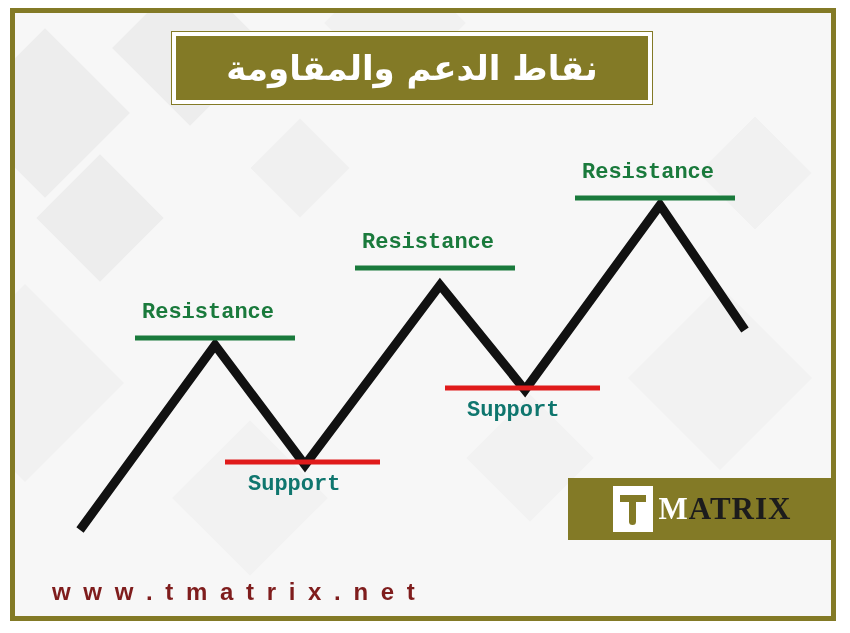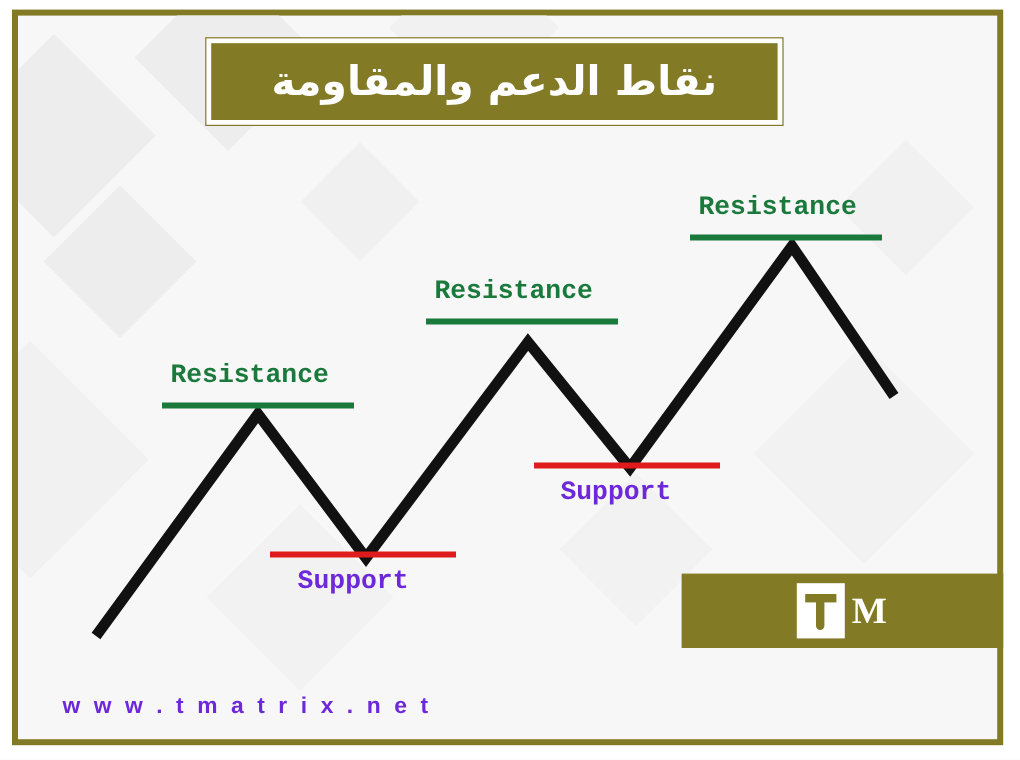--- a/index.html
+++ b/index.html
@@ -60,27 +60,27 @@
     width:790px;height:440px;
   }
   .label{
     position:absolute;
     font-weight:bold;
     font-size:22px;
     white-space:nowrap;
     font-family:Liberation Mono, monospace;
   }
   .label.res{color:#1a7a3c;}
-  .label.sup{color:#6d28d9;}
+  .label.sup{color:#0f766e;}
   .site{
     position:absolute;
     left:52px;top:578px;
-    font-size:19px;
+    font-size:24px;
     font-weight:bold;
-    color:#6d28d9;
+    color:#7f1d1d;
     letter-spacing:3px;
     font-family:"Liberation Sans", sans-serif;
   }
   .logo{
     position:absolute;
     right:14px;bottom:12px;
     width:268px;height:62px;
     background:#837a26;
     display:flex;align-items:center;justify-content:center;
     gap:6px;
@@ -161,15 +161,16 @@
         <div class="label res" style="left: 552px; top: 40px;">Resistance</div>
       </div>
   </div>
 
   <div class="site">w w w . t m a t r i x . n e t</div>
 
   <div class="logo">
     <div class="logo-mark"></div>
     <div class="logo-word">
       <span class="m">M</span>
+      <span class="atrix">ATRIX</span>
     </div>
   </div>
 </div>
 
 </body></html>

